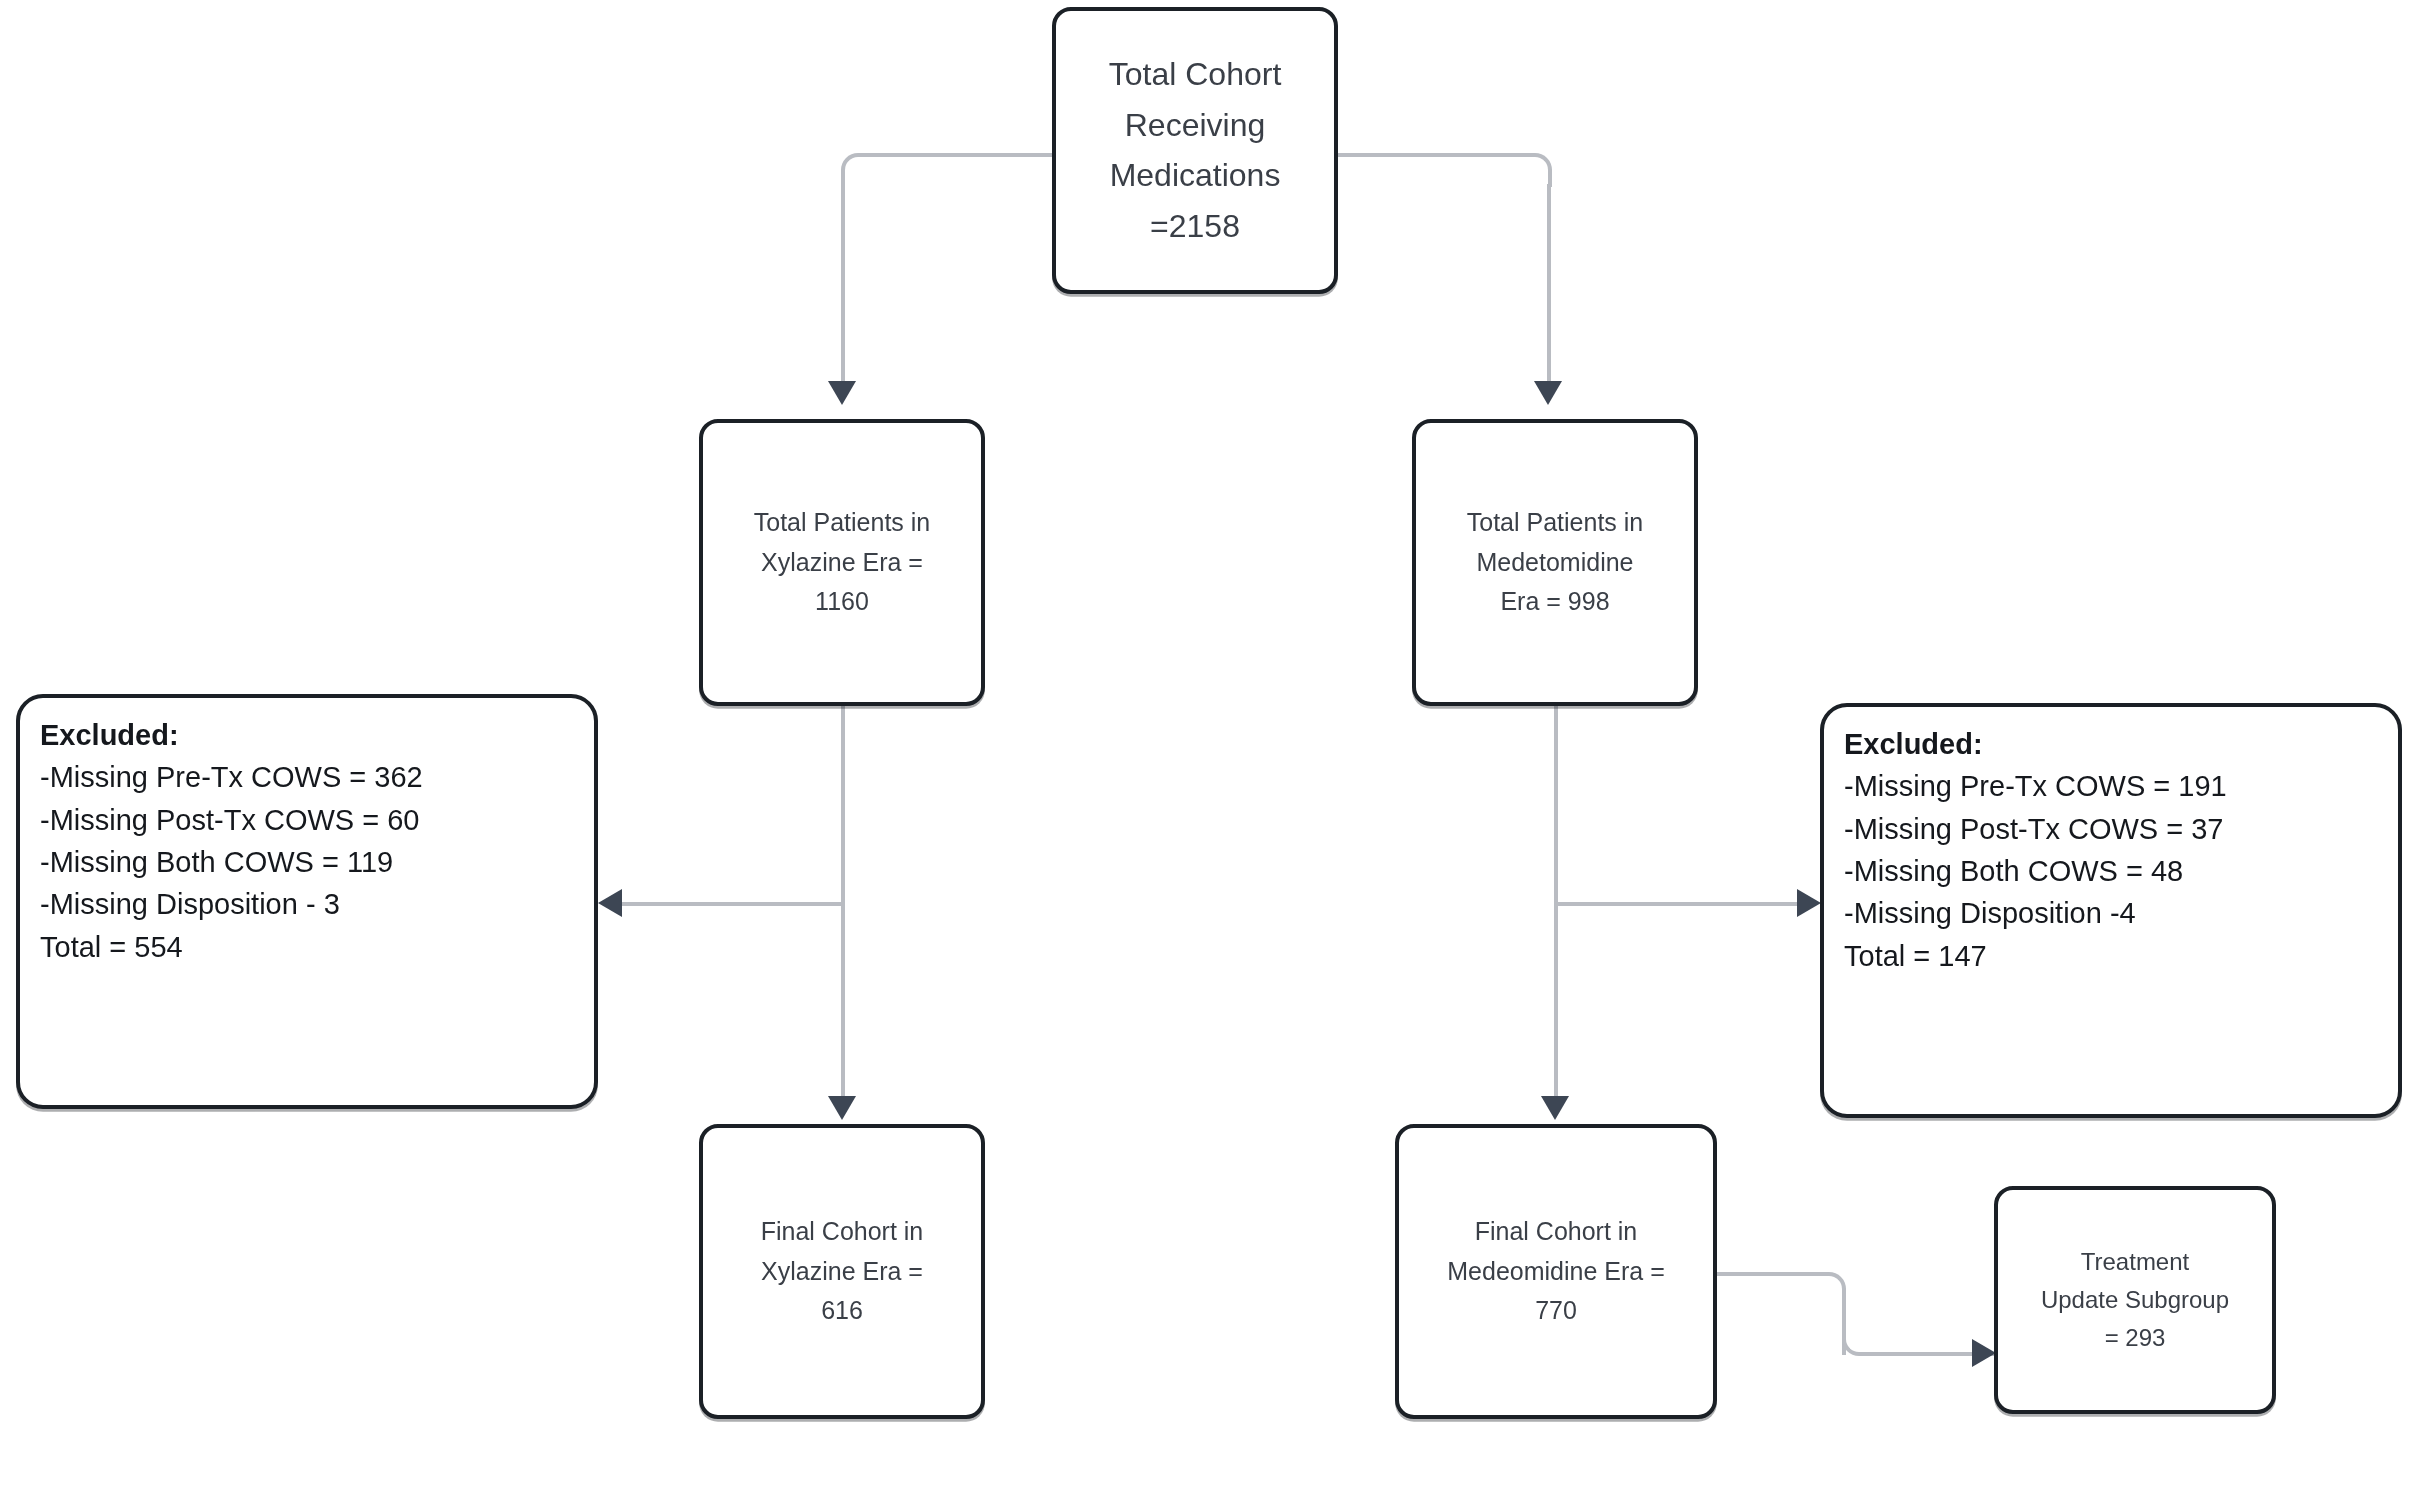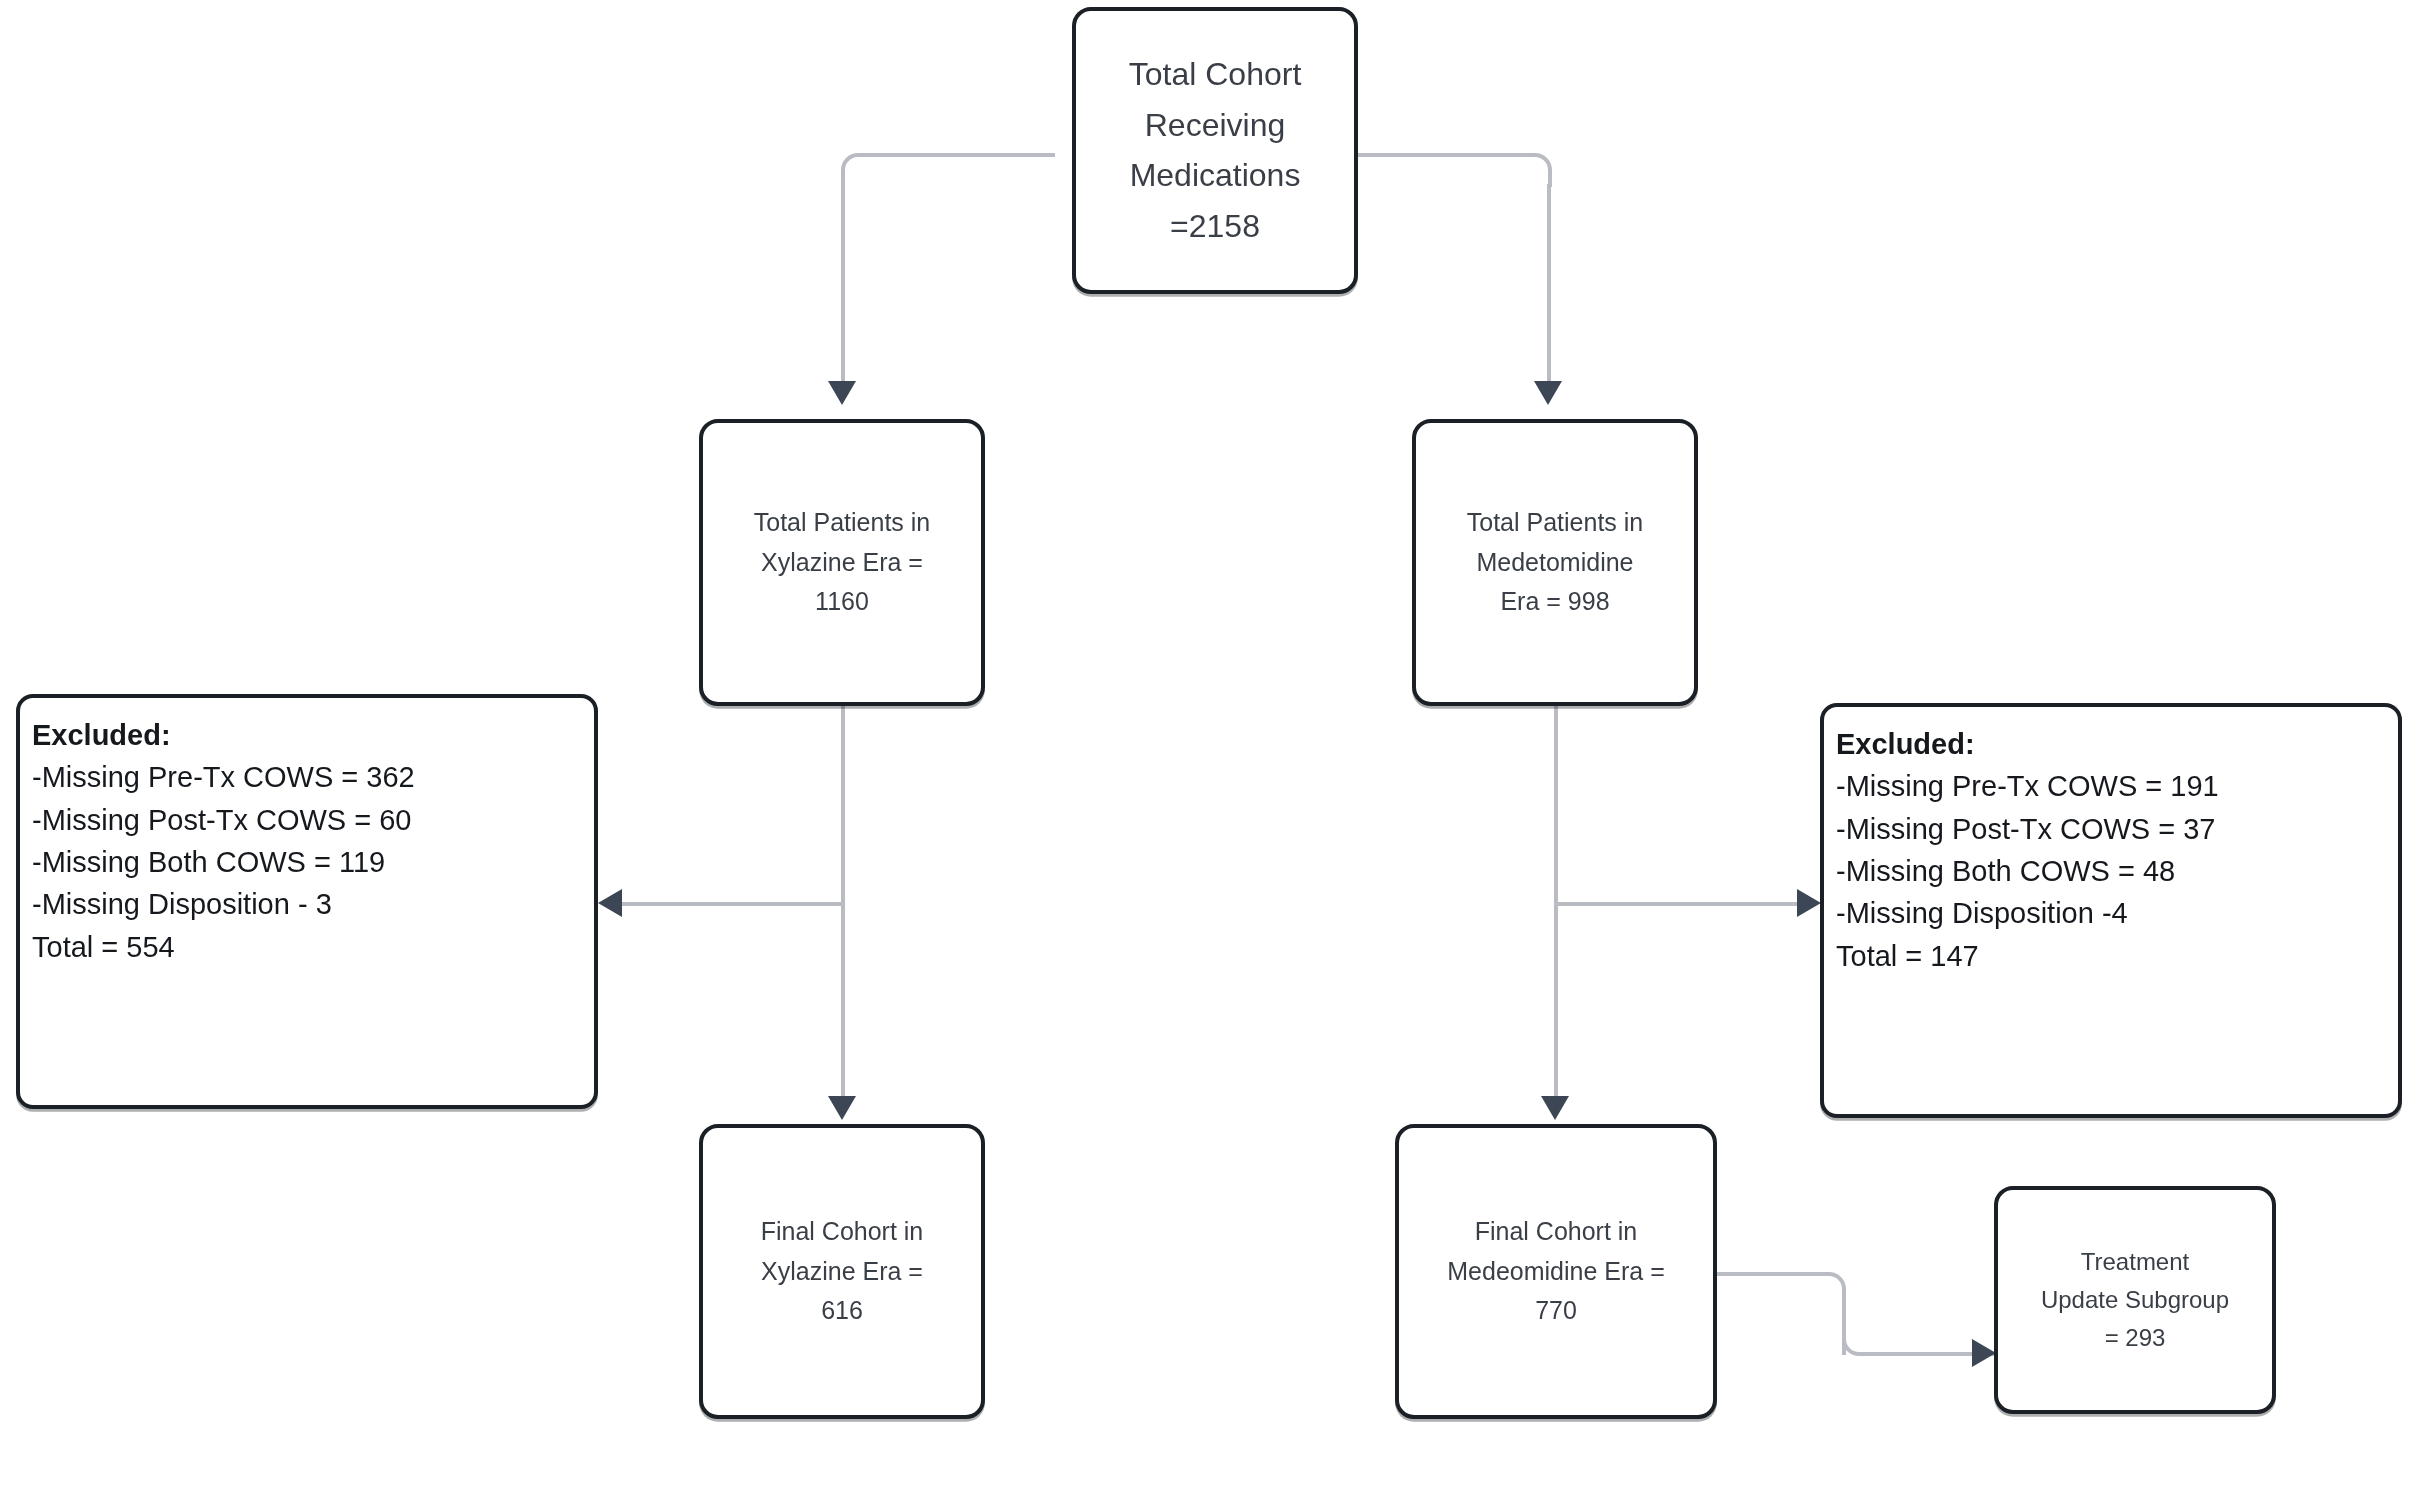--- a/index.html
+++ b/index.html
@@ -32,35 +32,35 @@
     text-align: center;
     line-height: 1.58;
     color: #3a3f47;
     box-shadow: 0 2.8px 0 0 rgba(20,24,30,0.35);
   }
   .node .txt {
     display: block;
     white-space: pre-line;
     padding: 0 14.7px;
   }
-  .node-top       { left: 1052px; top: 6.8px;   width: 286px;  height: 287px; font-size: 32px; margin-left: 20px; }
+  .node-top       { left: 1052px; top: 6.8px;   width: 286px;  height: 287px; font-size: 32px; }
   .node-mid-left  { left: 699px; top: 419px;  width: 286px;  height: 287px; font-size: 25px; }
   .node-mid-right { left: 1412px; top: 419px;  width: 286px;  height: 287px; font-size: 25px; }
   .node-fin-left  { left: 699px; top: 1124px; width: 286px;  height: 295px; font-size: 25px; }
   .node-fin-right { left: 1395px; top: 1124px; width: 322px;  height: 295px; font-size: 25px; }
   .node-subgroup  { left: 1994px; top: 1186px; width: 282px;  height: 228px; font-size: 24px; }
 
   
   .excl {
     position: absolute;
     box-sizing: border-box;
     background: #ffffff;
     border: 4px solid #1b2026;
-    border-radius: 17px;
-    padding: 16px 19px 0 12px;
+    border-radius: 27px;
+    padding: 16px 19px 0 20px;
     font-size: 29px;
     line-height: 1.46;
     color: #15181d;
     text-align: left;
     box-shadow: 0 2.8px 0 0 rgba(20,24,30,0.35);
   }
   .excl-left  { left: 16px;   top: 694px; width: 582px; height: 415px; }
   .excl-right { left: 1820px; top: 703px; width: 582px; height: 415px; }
   .excl .hdr   { font-weight: bold; }
   .excl .line  { white-space: nowrap; }

